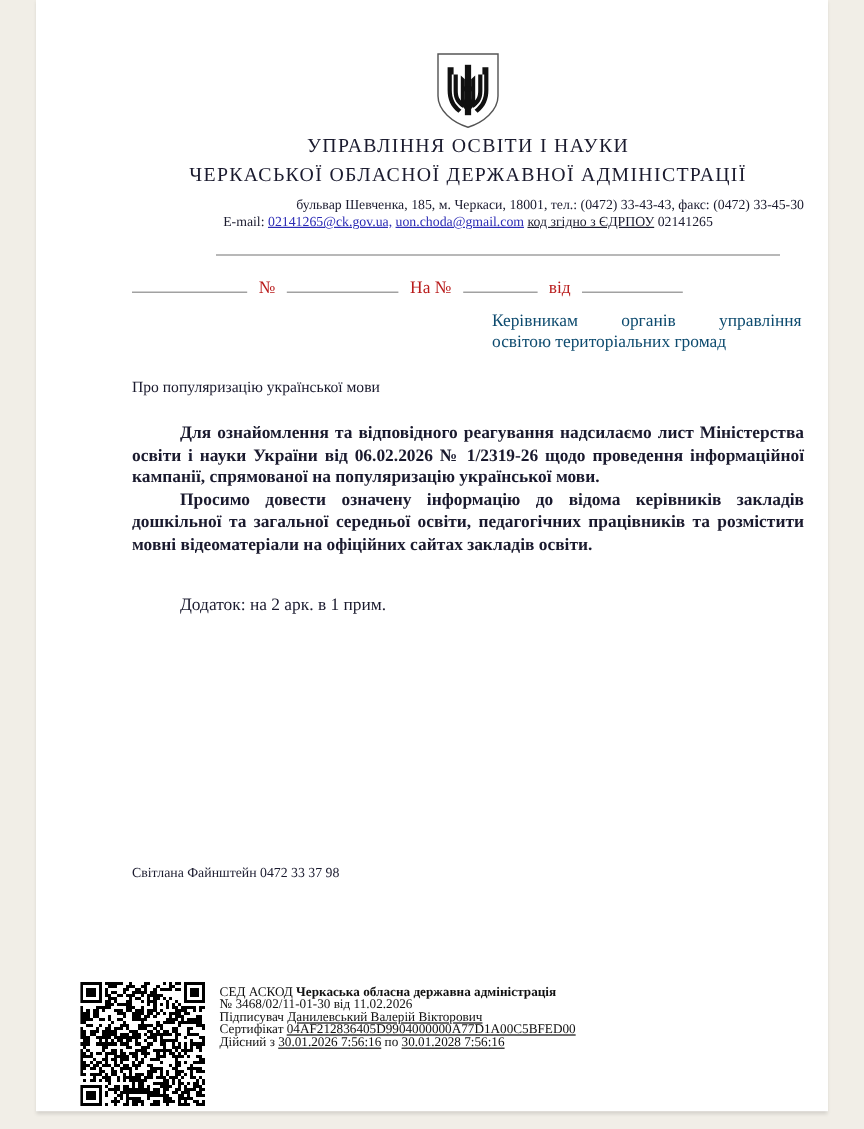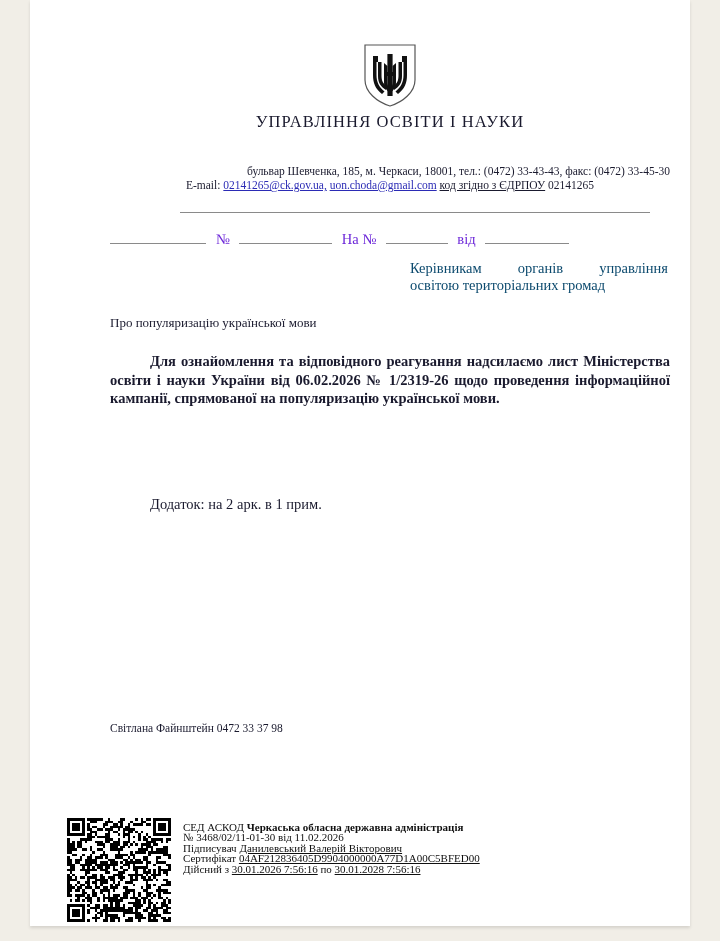--- a/index.html
+++ b/index.html
@@ -85,21 +85,21 @@
     height: 1px;
     background: #8a8a8a;
   }
   .form-row {
     position: absolute;
     left: 0;
     top: 230px;
     width: 560px;
     height: 20px;
     font-size: 14.5px;
-    color: #6d28d9;
+    color: #b91c1c;
   }
   .blank {
     display: inline-block;
     border-bottom: 1px solid #8a8a8a;
     height: 13px;
     vertical-align: baseline;
   }
   .b1 { width: 96px; }
   .b2 { width: 93px; }
   .b3 { width: 62px; }
@@ -226,20 +226,21 @@
           <path d="M32.4 24 L29 21 L29 40 C29 45 31 48 35 51 L35 47 C32.6 44.6 32.4 42.4 32.4 39 Z"></path>
           <path d="M37.6 24 L41 21 L41 40 C41 45 39 48 35 51 L35 47 C37.4 44.6 37.6 42.4 37.6 39 Z"></path>
           <path d="M18 14 L23 14 L23 34 C23 41 26 45 31 48 L31 43.5 C27.5 41 26.5 38 26.5 33.5 L26.5 20 L21.5 20 L21.5 33 C21.5 40 24 45 29.5 49.5 L27 52 C20.5 47 18 41 18 33 Z"></path>
           <path d="M52 14 L47 14 L47 34 C47 41 44 45 39 48 L39 43.5 C42.5 41 43.5 38 43.5 33.5 L43.5 20 L48.5 20 L48.5 33 C48.5 40 46 45 40.5 49.5 L43 52 C49.5 47 52 41 52 33 Z"></path>
           <path d="M30 30 L30 34 L40 34 L40 30 Z"></path>
         </g>
       </svg>
     </div>
 
     <div class="org-line1">УПРАВЛІННЯ ОСВІТИ І НАУКИ</div>
+    <div class="org-line2">ЧЕРКАСЬКОЇ ОБЛАСНОЇ ДЕРЖАВНОЇ АДМІНІСТРАЦІЇ</div>
 
     <div class="addr-line addr-line1">бульвар Шевченка, 185, м. Черкаси, 18001, тел.: (0472) 33-43-43, факс: (0472) 33-45-30</div>
     <div class="addr-line addr-line2">
       <span class="mail-label">E-mail:</span>
       <span class="link">02141265@ck.gov.ua,</span>
       <span class="link">uon.choda@gmail.com</span>
       <span class="link-plain">код згідно з ЄДРПОУ</span>
       <span>02141265</span>
     </div>
 
@@ -257,20 +258,21 @@
 
     <div class="addressee">
       <span class="j">Керівникам органів управління</span>
       <span>освітою територіальних громад</span>
     </div>
 
     <div class="subject">Про популяризацію української мови</div>
 
     <div class="body-block">
       <p>Для ознайомлення та відповідного реагування надсилаємо лист Міністерства освіти і науки України від 06.02.2026 № 1/2319-26 щодо проведення інформаційної кампанії, спрямованої на  популяризацію української мови.</p>
+      <p>Просимо довести означену інформацію до відома керівників закладів дошкільної та загальної середньої освіти, педагогічних працівників та розмістити мовні відеоматеріали на офіційних сайтах закладів освіти.</p>
     </div>
 
     <div class="attachment">Додаток: на 2 арк. в 1 прим.</div>
 
 
     <div class="executor">Світлана Файнштейн 0472 33 37 98</div>
 
     <div class="esign">
       <div class="qr">
         <svg width="104" height="104" viewBox="0 0 104 104" shape-rendering="crispEdges">

